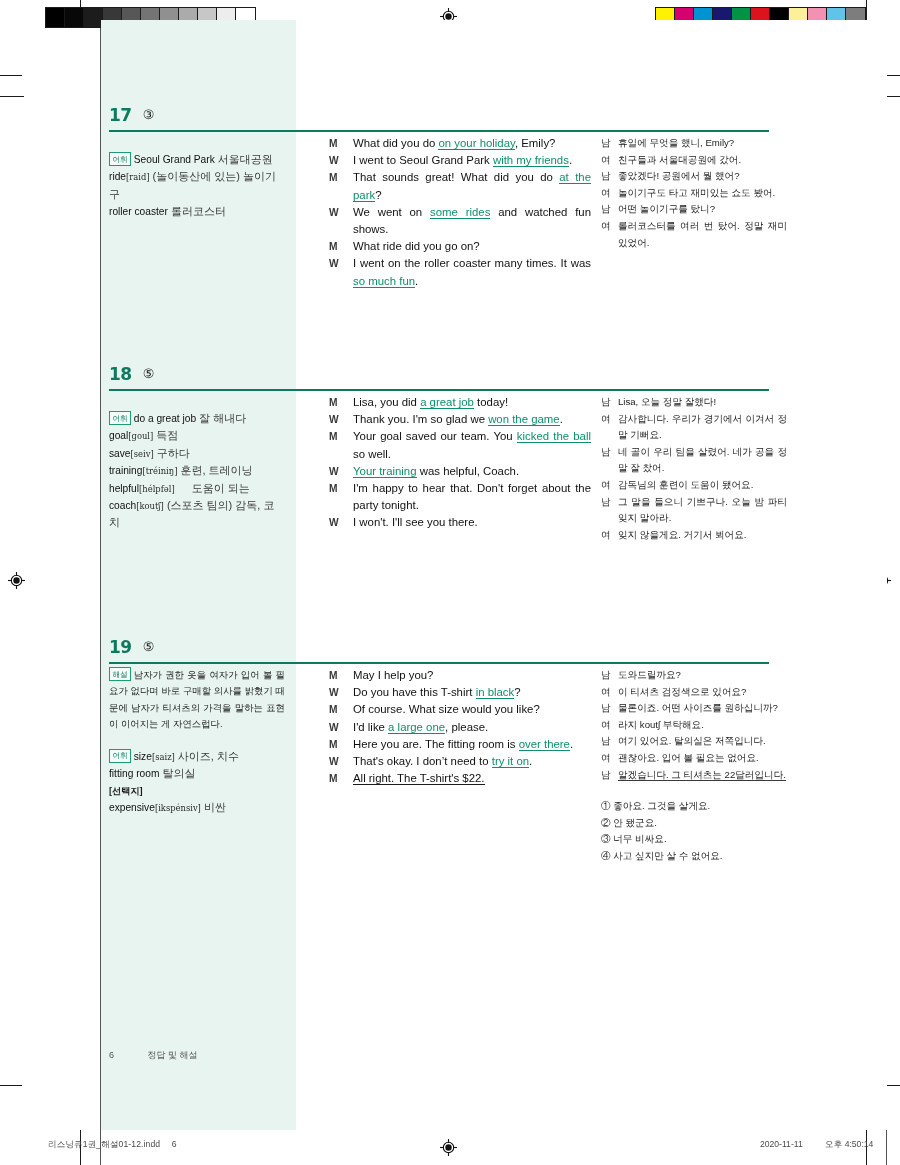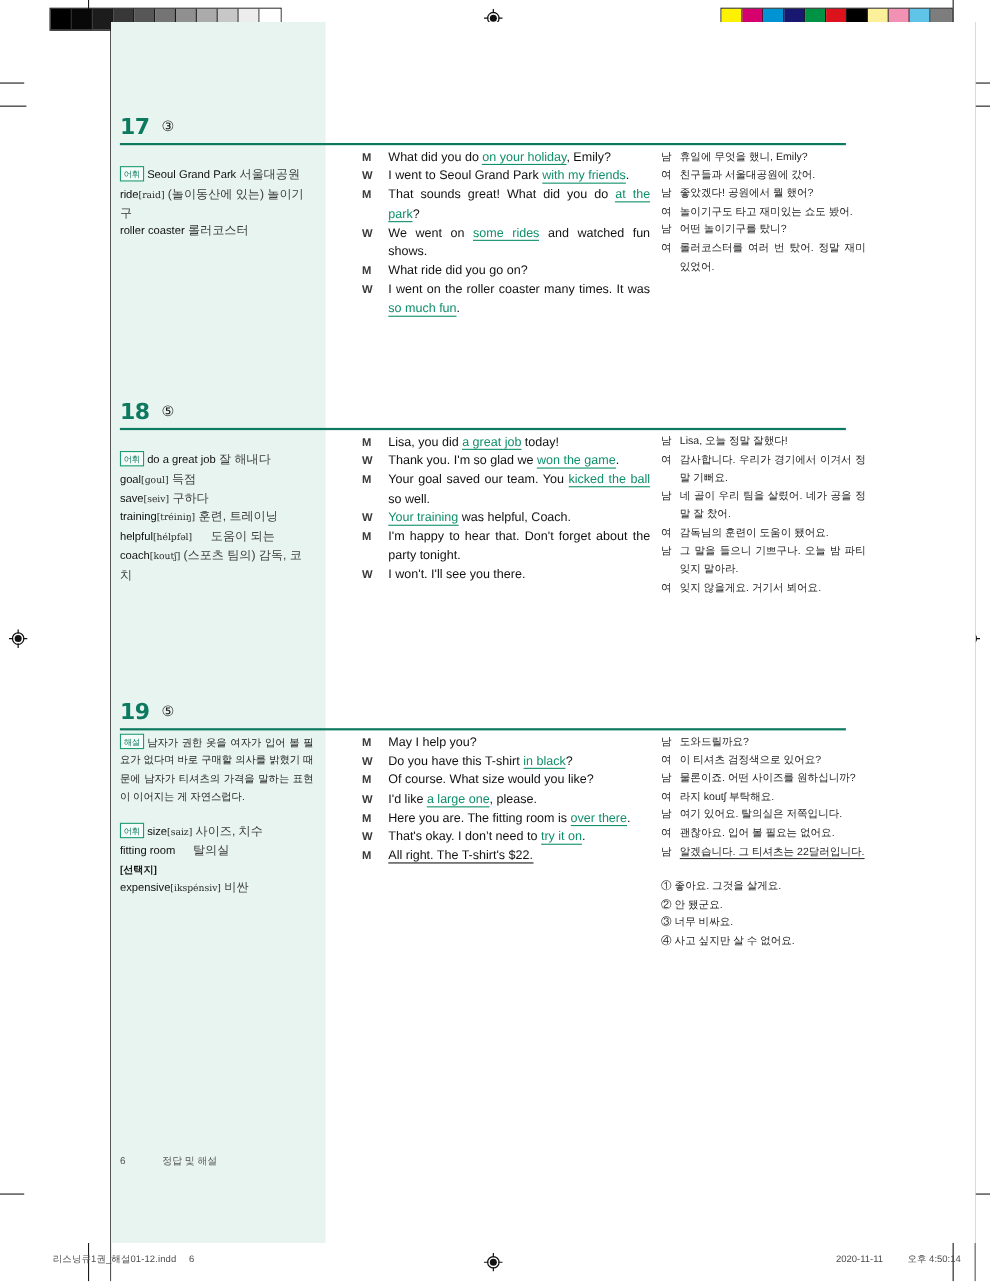--- a/index.html
+++ b/index.html
@@ -96,21 +96,21 @@
   #q18 { top: 342px; }
   #q19 { top: 615px; }
 
   .q-head {
     position: relative;
     height: 32px;
     padding-left: 8px;
   }
   .q-num {
     font-family: "DejaVu Sans", sans-serif;
-    font-size: 20px;
+    font-size: 17px;
     font-weight: bold;
     color: #0d7a5f;
     letter-spacing: -0.5px;
     line-height: 24px;
     display: inline-block;
     vertical-align: middle;
   }
   .q-ans {
     font-size: 13px;
     color: #1a1a1a;
@@ -399,21 +399,21 @@
           </div>
         </div>
       </div>
     <div class="qblock" id="q19">
         <div class="q-head"><span class="q-num">19</span><span class="q-ans">⑤</span><div class="q-rule"></div></div>
         <div class="cols">
           <div class="col-note">
             <div class="note-para"><span class="badge">해설</span><span>남자가 권한 옷을 여자가 입어 볼 필요가 없다며 바로 구매할 의사를 밝혔기 때문에 남자가 티셔츠의 가격을 말하는 표현이 이어지는 게 자연스럽다.</span></div>
             <div class="vocab">
               <div class="vocab-line"><span class="badge">어휘</span><span class="vocab-en">size</span><span class="vocab-ipa">[saiz]</span><span class="vocab-ko" style="margin-left: 3px;">사이즈, 치수</span></div>
-              <div class="vocab-line"><span class="vocab-en">fitting room</span><span class="vocab-ko" style="margin-left: 16px;">탈의실</span></div>
+              <div class="vocab-line"><span class="vocab-en">fitting room</span><span class="vocab-ko" style="margin-left: 3px;">탈의실</span></div>
               <div class="vocab-line"><span class="vocab-section">[선택지]</span></div>
               <div class="vocab-line"><span class="vocab-en">expensive</span><span class="vocab-ipa">[ikspénsiv]</span><span class="vocab-ko" style="margin-left: 3px;">비싼</span></div>
             </div>
           </div>
           <div class="col-dialog">
             <div class="dline"><span class="spk">M</span><span>May I help you?</span></div>
             <div class="dline"><span class="spk">W</span><span>Do you have this T-shirt </span><span class="hl">in black</span><span>?</span></div>
             <div class="dline"><span class="spk">M</span><span>Of course. What size would you like?</span></div>
             <div class="dline"><span class="spk">W</span><span>I'd like </span><span class="hl">a large one</span><span>, please.</span></div>
             <div class="dline"><span class="spk">M</span><span>Here you are. The fitting room is </span><span class="hl">over there</span><span>.</span></div>

